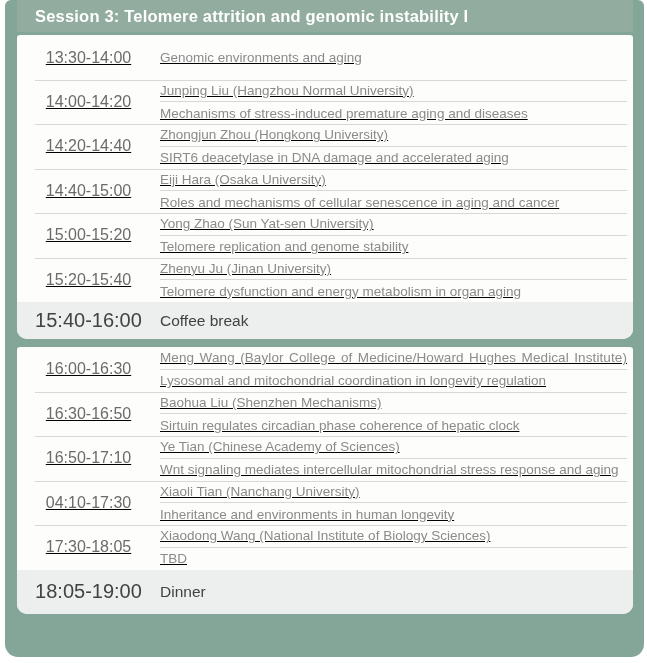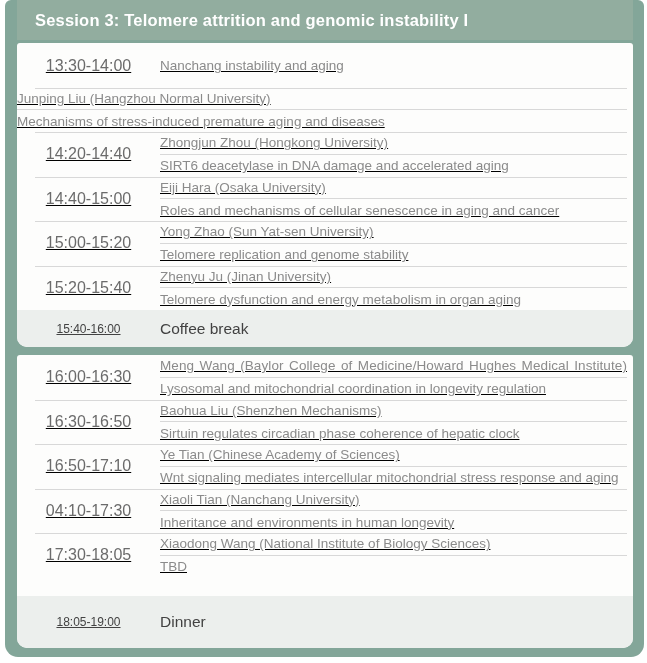--- a/index.html
+++ b/index.html
@@ -21,21 +21,21 @@
     position:relative;overflow:hidden;
   }
   .frame{
     position:absolute;left:5px;top:0;width:639px;height:657px;
     background:var(--frame);
     border-radius:6px 6px 13px 13px;
     box-sizing:border-box;
     padding:0 11px 12px 12px;
   }
   .session-band{
-    height:40px;
+    height:32px;
     background:var(--band);
     display:flex;align-items:center;
     padding-left:18px;box-sizing:border-box;
   }
   .session-band .band-title{
     color:var(--band-text);
     font-size:16.5px;font-weight:bold;letter-spacing:.2px;
   }
   .gap3{height:3px;}
   .gap5{height:5px;}
@@ -62,45 +62,46 @@
   }
   .speaker-cell,.talk-cell{
     flex:1;display:flex;align-items:center;
     color:var(--body-col);font-size:13.5px;white-space:nowrap;
   }
   .speaker-cell{border-bottom:1px solid var(--divider);}
   .speaker-cell.justify{display:block;line-height:21.5px;text-align:justify;text-align-last:justify;letter-spacing:.1px;}
   .break-row{
     display:flex;align-items:center;background:var(--break-bg);
   }
-  .break-row .time-cell{color:var(--break-col);font-size:12px;text-decoration:underline;}
+  .break-row .time-cell{color:var(--break-col);font-size:20px;}
   .break-row .break-label{
     color:var(--break-col);font-size:15.5px;
   }
   .t1 .break-row{height:37px;}
-  .t2 .break-row{height:52px;margin-top:18px;}
+  .t2 .break-row{height:44px;}
   .t1 .slot:first-child{padding-top:1px;}
 </style>
 </head>
 <body>
 
 <div class="frame">
   <div id="schedule">
       <div class="session-band">
         <span class="band-title">Session 3: Telomere attrition and genomic instability I</span>
       </div>
       <div class="gap3"></div>
       <div class="table t1">
         <div class="slot">
           <div class="time-cell">13:30-14:00</div>
           <div class="slot-lines">
-            <div class="talk-cell">Nanchang instability and aging</div>
+            <div class="talk-cell">Genomic environments and aging</div>
           </div>
         </div>
         <div class="slot">
+          <div class="time-cell">14:00-14:20</div>
           <div class="slot-lines">
             <div class="speaker-cell">Junping Liu (Hangzhou Normal University)</div>
             <div class="talk-cell">Mechanisms of stress-induced premature aging and diseases</div>
           </div>
         </div>
         <div class="slot">
           <div class="time-cell">14:20-14:40</div>
           <div class="slot-lines">
             <div class="speaker-cell">Zhongjun Zhou (Hongkong University)</div>
             <div class="talk-cell">SIRT6 deacetylase in DNA damage and accelerated aging</div>

